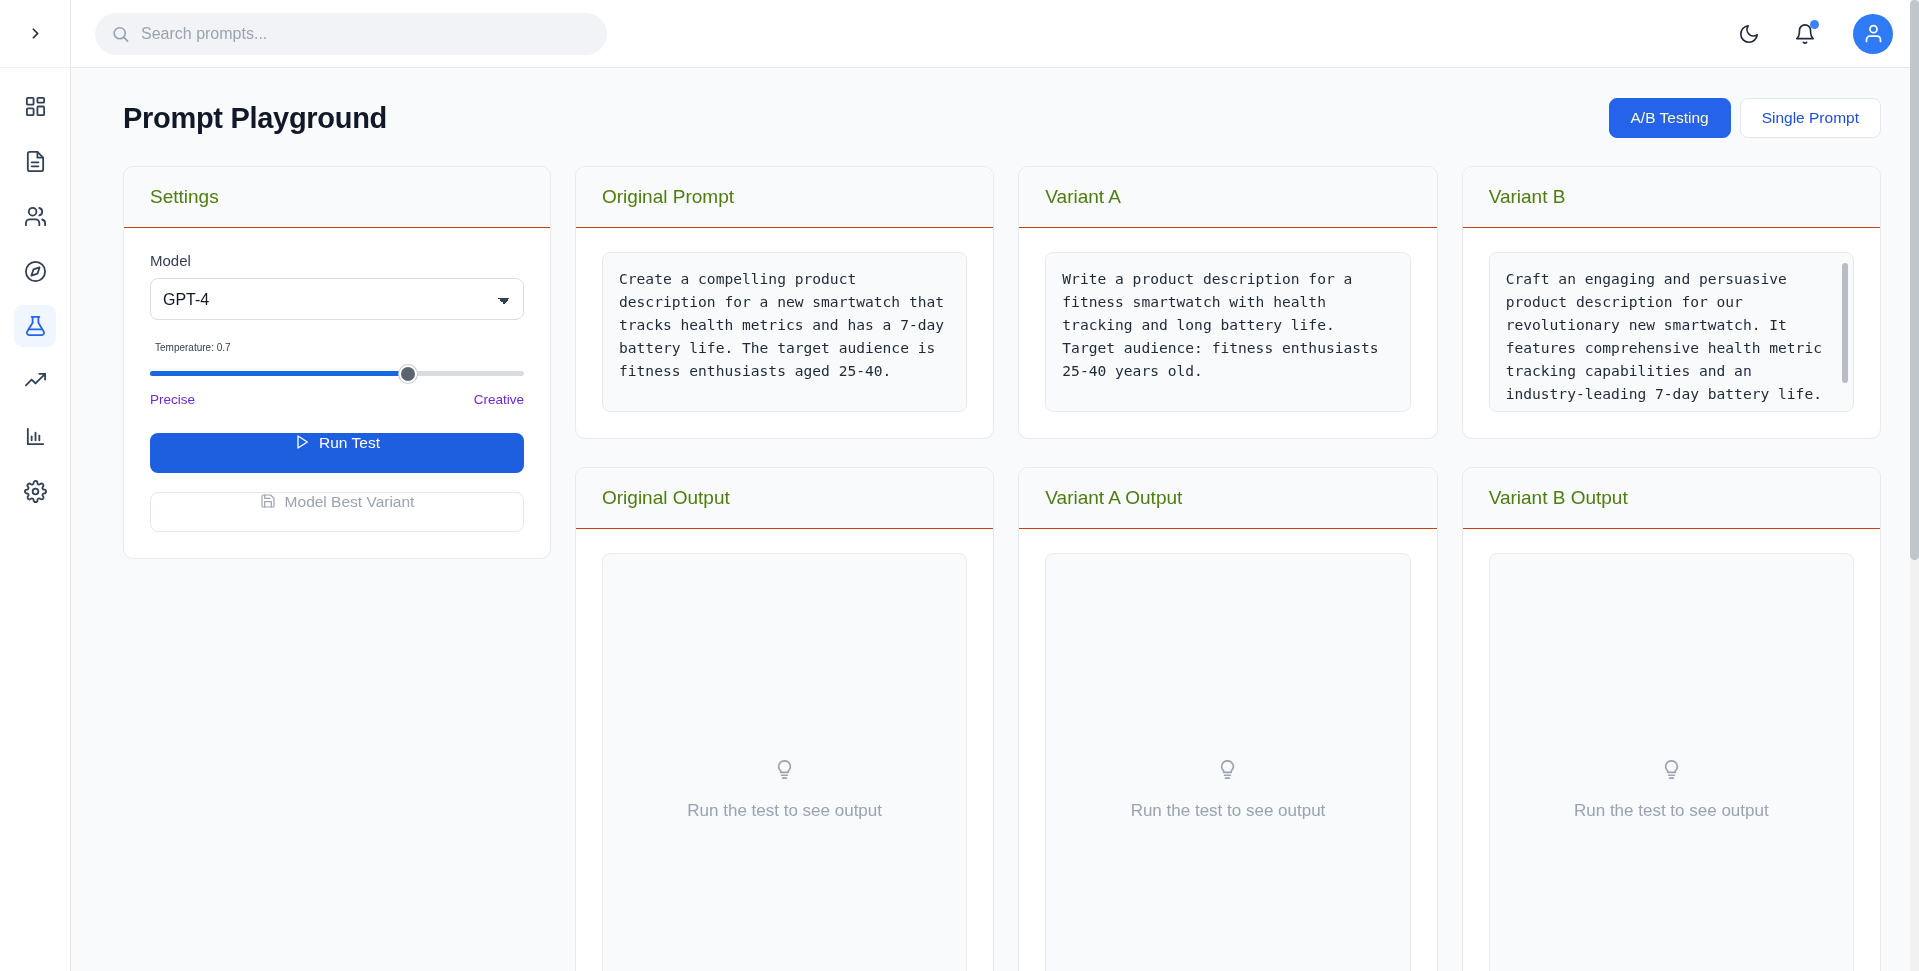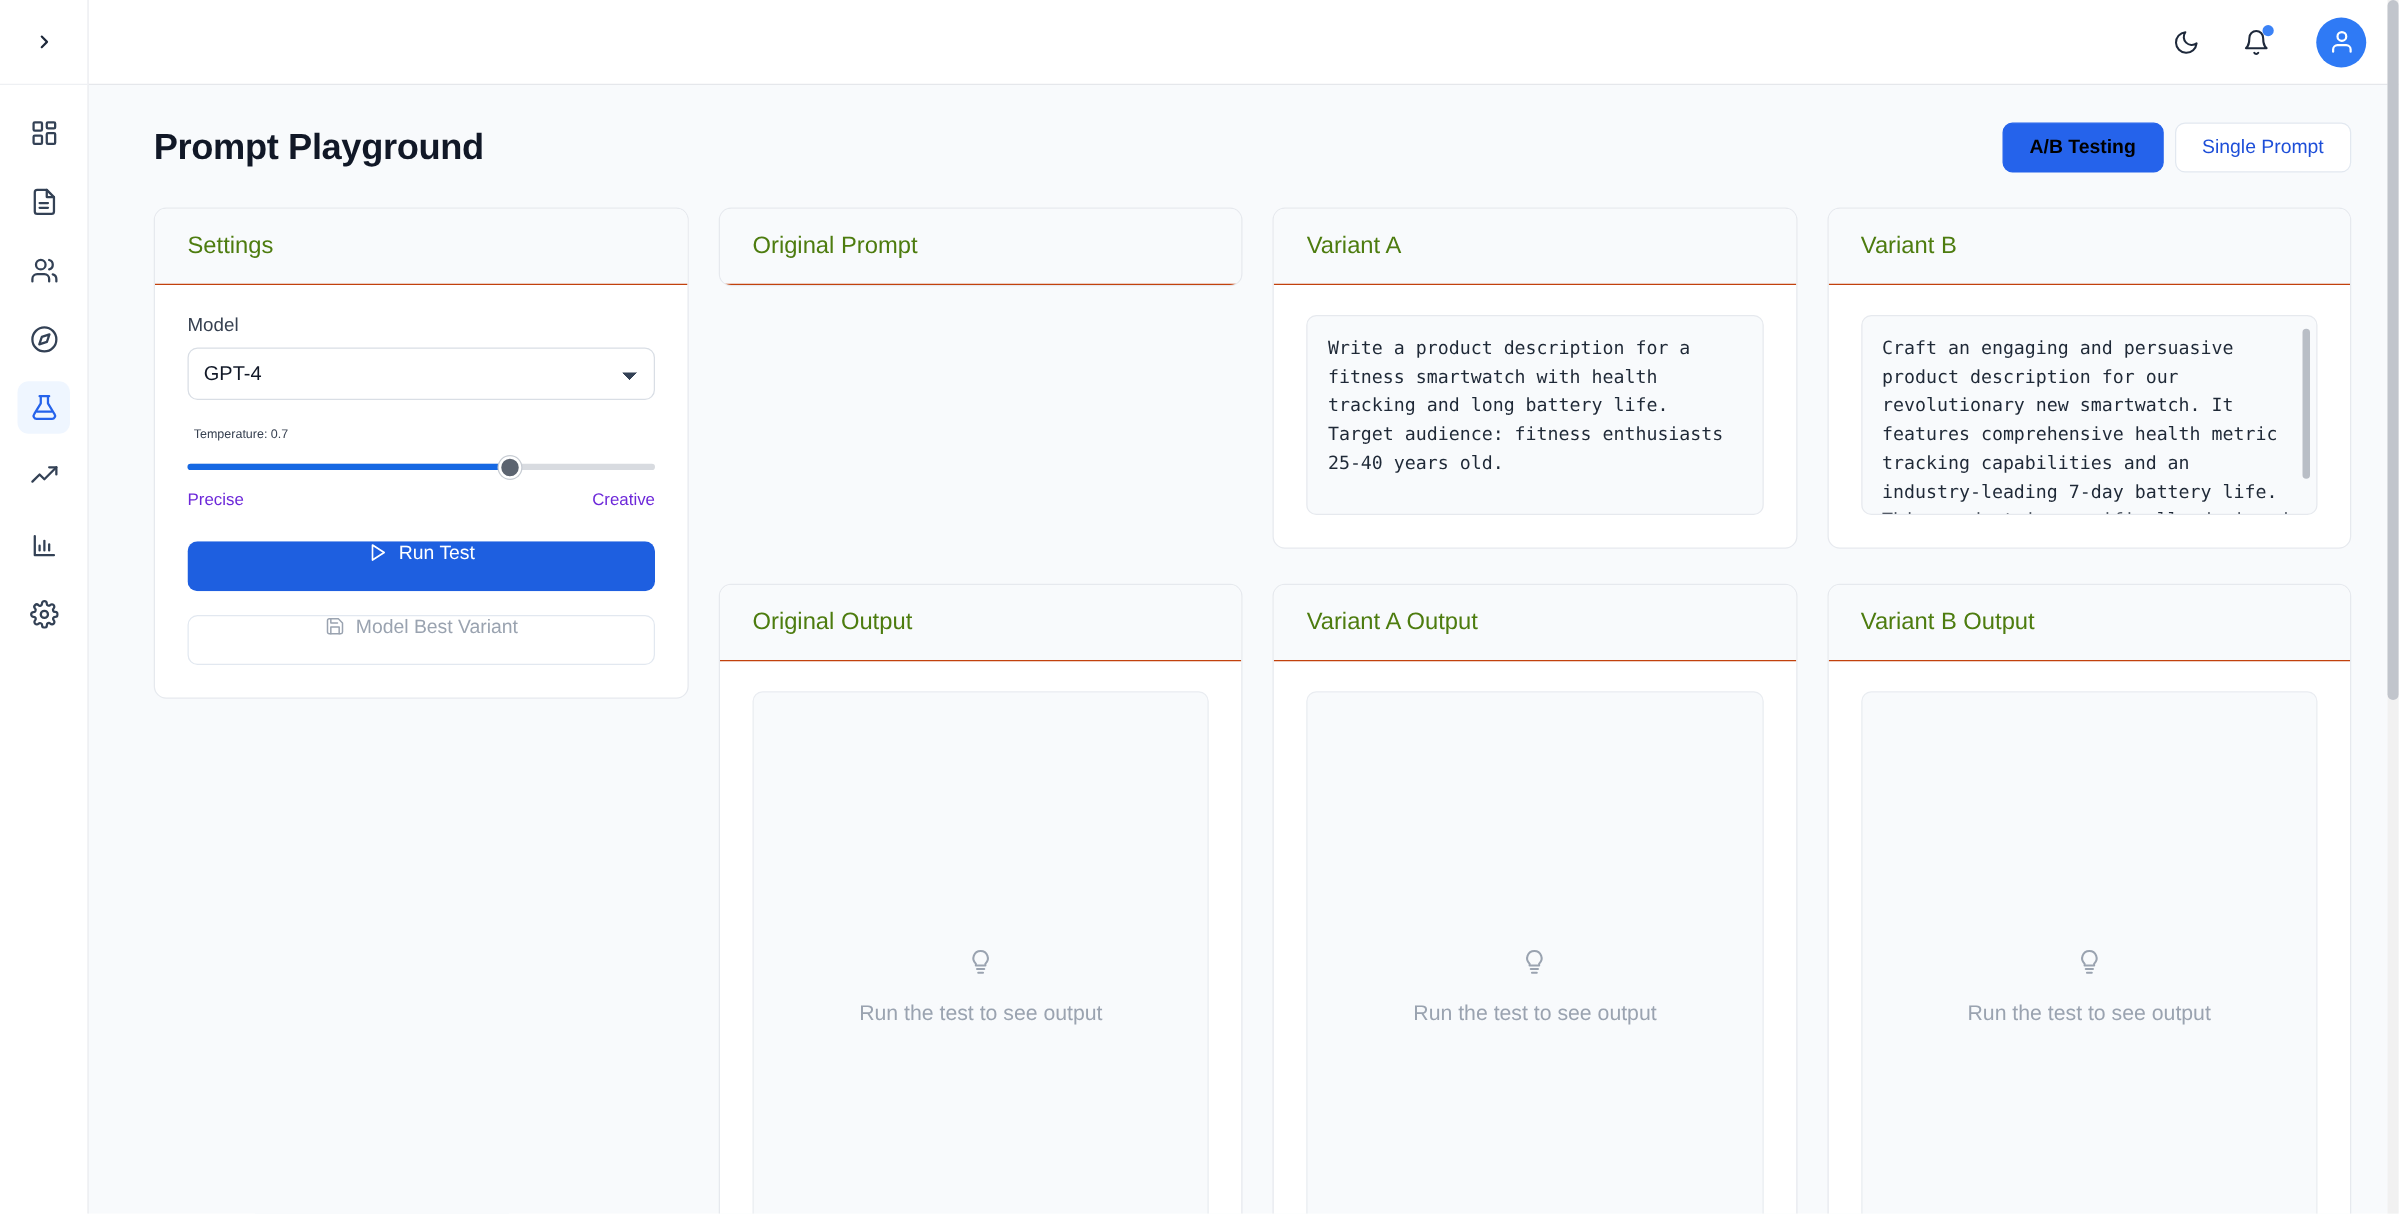--- a/index.html
+++ b/index.html
@@ -90,21 +90,21 @@
     margin-bottom: 28px; padding: 0 6px 0 20px;
   }
   .page-title { font-size: 29px; font-weight: bold; color: #111827; letter-spacing: -0.3px; }
   .mode-toggle { display: flex; gap: 9px; }
   .mode-btn {
     height: 40px; padding: 0 21px; border-radius: 8px;
     font-size: 15.5px; font-family: "Liberation Sans", sans-serif;
     display: flex; align-items: center; cursor: pointer;
     border: 1px solid #e2e8f0; background: #ffffff; color: #1d4ed8;
   }
-  .mode-btn.active { background: #2563eb; border-color: #2563eb; color: #000000; font-weight: bold; }
+  .mode-btn.active { background: #2563eb; border-color: #2563eb; color: #fef9c3; }
 
   .grid {
     display: grid;
     grid-template-columns: 428px 1fr 1fr 1fr;
     gap: 28px 24px;
     align-items: start;
     padding: 0 6px 0 20px;
   }
 
   .card {
@@ -264,20 +264,29 @@
             <circle cx="12" cy="12" r="3"></circle>
             <path d="M19.4 15a1.65 1.65 0 0 0 .33 1.82l.06.06a2 2 0 1 1-2.83 2.83l-.06-.06a1.65 1.65 0 0 0-1.82-.33 1.65 1.65 0 0 0-1 1.51V21a2 2 0 0 1-4 0v-.09A1.65 1.65 0 0 0 9 19.4a1.65 1.65 0 0 0-1.82.33l-.06.06a2 2 0 1 1-2.83-2.83l.06-.06a1.65 1.65 0 0 0 .33-1.82 1.65 1.65 0 0 0-1.51-1H3a2 2 0 0 1 0-4h.09A1.65 1.65 0 0 0 4.6 9a1.65 1.65 0 0 0-.33-1.82l-.06-.06a2 2 0 1 1 2.83-2.83l.06.06a1.65 1.65 0 0 0 1.82.33H9a1.65 1.65 0 0 0 1-1.51V3a2 2 0 0 1 4 0v.09a1.65 1.65 0 0 0 1 1.51 1.65 1.65 0 0 0 1.82-.33l.06-.06a2 2 0 1 1 2.83 2.83l-.06.06a1.65 1.65 0 0 0-.33 1.82V9a1.65 1.65 0 0 0 1.51 1H21a2 2 0 0 1 0 4h-.09a1.65 1.65 0 0 0-1.51 1z"></path>
           </svg>
       </div>
     </nav>
   </aside>
 
   <div class="main">
 
     <header class="topbar">
+      <div class="search-wrap">
+        <span class="search-icon-pos">
+          <svg width="19" height="19" viewBox="0 0 24 24" fill="none" stroke="currentColor" stroke-width="2" stroke-linecap="round" stroke-linejoin="round">
+              <circle cx="11" cy="11" r="7"></circle>
+              <line x1="21" y1="21" x2="16.2" y2="16.2"></line>
+            </svg>
+        </span>
+        <input class="search-input" type="text" placeholder="Search prompts..." style="">
+      </div>
       <div class="topbar-spacer"></div>
       <button class="icon-btn">
         <svg width="22" height="22" viewBox="0 0 24 24" fill="none" stroke="currentColor" stroke-width="1.8" stroke-linecap="round" stroke-linejoin="round">
             <path d="M21 12.79A9 9 0 1 1 11.21 3 7 7 0 0 0 21 12.79z"></path>
           </svg>
       </button>
       <button class="icon-btn">
         <svg width="22" height="22" viewBox="0 0 24 24" fill="none" stroke="currentColor" stroke-width="1.8" stroke-linecap="round" stroke-linejoin="round">
             <path d="M18 8A6 6 0 0 0 6 8c0 7-3 9-3 9h18s-3-2-3-9"></path>
             <path d="M13.73 21a2 2 0 0 1-3.46 0"></path>
@@ -337,20 +346,25 @@
                   <polyline points="7 3 7 8 15 8"></polyline>
                 </svg>
               <span>Model Best Variant</span>
             </button>
 
           </div>
         </section>
 
         <section class="card">
           <div class="card-head">Original Prompt</div>
+          <div class="card-body">
+            <div class="prompt-box">
+              <div class="prompt-text">Create a compelling product description for a new smartwatch that tracks health metrics and has a 7-day battery life. The target audience is fitness enthusiasts aged 25-40.</div>
+            </div>
+          </div>
         </section>
 
         <section class="card">
           <div class="card-head">Variant A</div>
           <div class="card-body">
             <div class="prompt-box">
               <div class="prompt-text">Write a product description for a fitness smartwatch with health tracking and long battery life. Target audience: fitness enthusiasts 25-40 years old.</div>
             </div>
           </div>
         </section>

